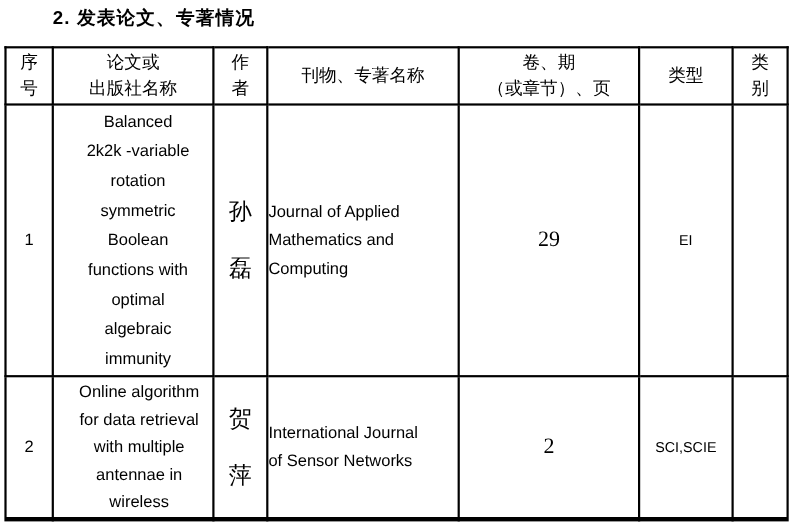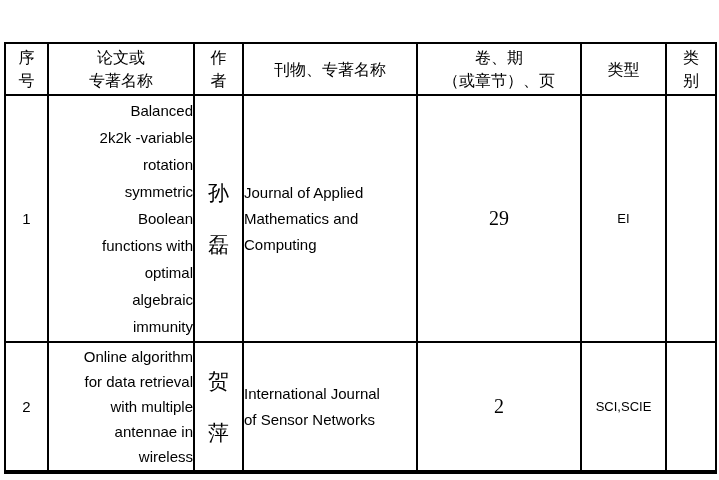--- a/index.html
+++ b/index.html
@@ -40,56 +40,57 @@
   .pub-table th {
     font-size: 16px;
     font-weight: normal;
     line-height: 23px;
     text-align: center;
   }
   tr.header-row { height: 52px; }
   tr.row-1 { height: 247px; }
   tr.row-2 { height: 130px; }
   td.cell-index { text-align: center; font-size: 15px; }
-  td.cell-title { text-align: right; padding-left: 9px; font-size: 15px; }
+  td.cell-title { text-align: center; padding-left: 9px; font-size: 15px; }
   tr.row-1 td.cell-title { line-height: 27px; }
   tr.row-2 td.cell-title { line-height: 25px; padding-left: 11px; }
   td.cell-author { text-align: center; font-size: 21px; line-height: 52px; }
   td.cell-journal { text-align: left; font-size: 15px; line-height: 26px; }
   td.cell-volume {
     text-align: center;
     font-size: 20px;
     font-family: "Liberation Serif", serif;
   }
   td.cell-type { text-align: center; font-size: 13px; }
   td.cell-category { text-align: center; font-size: 15px; }
 </style>
 </head>
 <body>
 
 <div class="page">
 
+  <div class="doc-title">2. 发表论文、专著情况</div>
 
   <table class="pub-table">
     <colgroup>
       <col style="width:43px">
       <col style="width:146px">
       <col style="width:49px">
       <col style="width:174px">
       <col style="width:164px">
       <col style="width:85px">
       <col style="width:50px">
     </colgroup>
 
     <tbody>
         <tr class="header-row">
       <th>序
 号</th>
       <th>论文或
-专著名称</th>
+出版社名称</th>
       <th>作
 者</th>
       <th>刊物、专著名称</th>
       <th>卷、期
 （或章节）、页</th>
       <th>类型</th>
       <th>类
 别</th>
     </tr>
 

